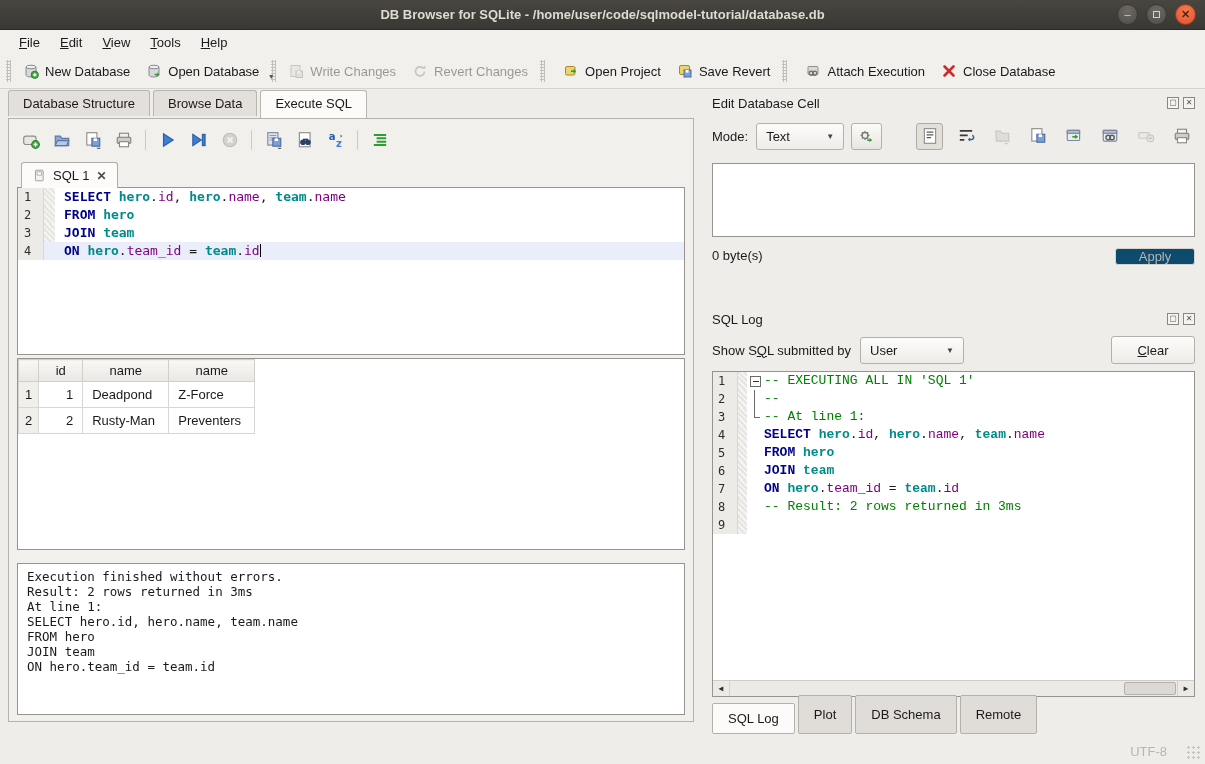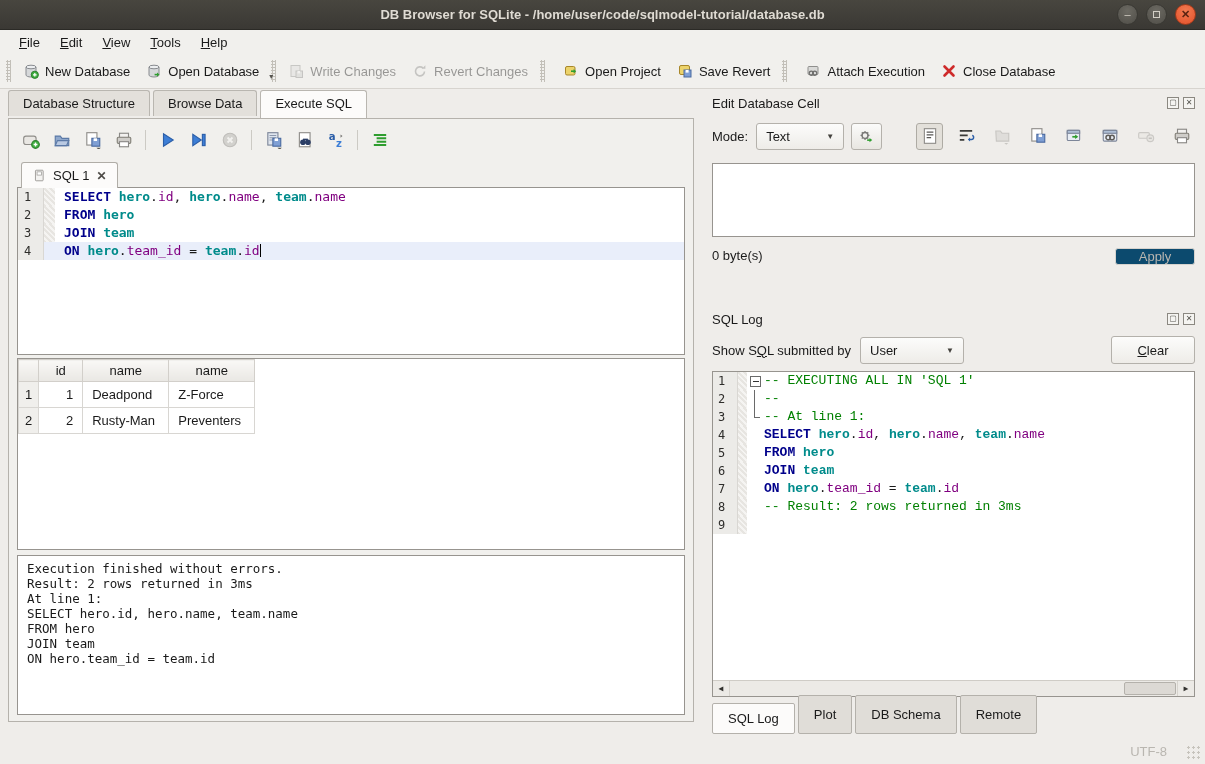--- a/index.html
+++ b/index.html
@@ -87,21 +87,21 @@
   
   .results-box { height:192px; flex:none; border:1px solid #97948f; background:#fff; margin-top:3px; overflow:hidden; }
   table.results { border-collapse:collapse; font-size:13px; }
   table.results th { background:linear-gradient(#f9f8f6,#e9e7e3); border:1px solid #d2cfca;
     font-weight:normal; text-align:center; padding:2px 8px; height:22px; }
   table.results td { border:1px solid #d8d6d2; padding:3px 9px; height:26px; background:#fff; }
   table.results td.rowhead { background:#f0efec; text-align:center; padding:3px 6px; min-width:20px; }
   table.results td.num { text-align:right; min-width:34px; }
 
   
-  .message-box { flex:1; border:1px solid #97948f; background:#fff; margin-top:5px;
+  .message-box { flex:1; border:1px solid #97948f; background:#fff; margin-top:13px;
     padding:5px 9px; font-family:"DejaVu Sans Mono", monospace; font-size:12.5px;
     line-height:15px; white-space:pre-line; }
 
   
   .panel-header { display:flex; align-items:center; height:20px; flex:none; }
   .panel-title { flex:1; }
   .dock-icons { display:flex; gap:4px; }
   .dock-icon { width:12px; height:12px; border:1px solid #8b8881; background:#f5f4f1;
     display:flex; align-items:center; justify-content:center; font-size:8px; color:#55534e; line-height:1; }
 

